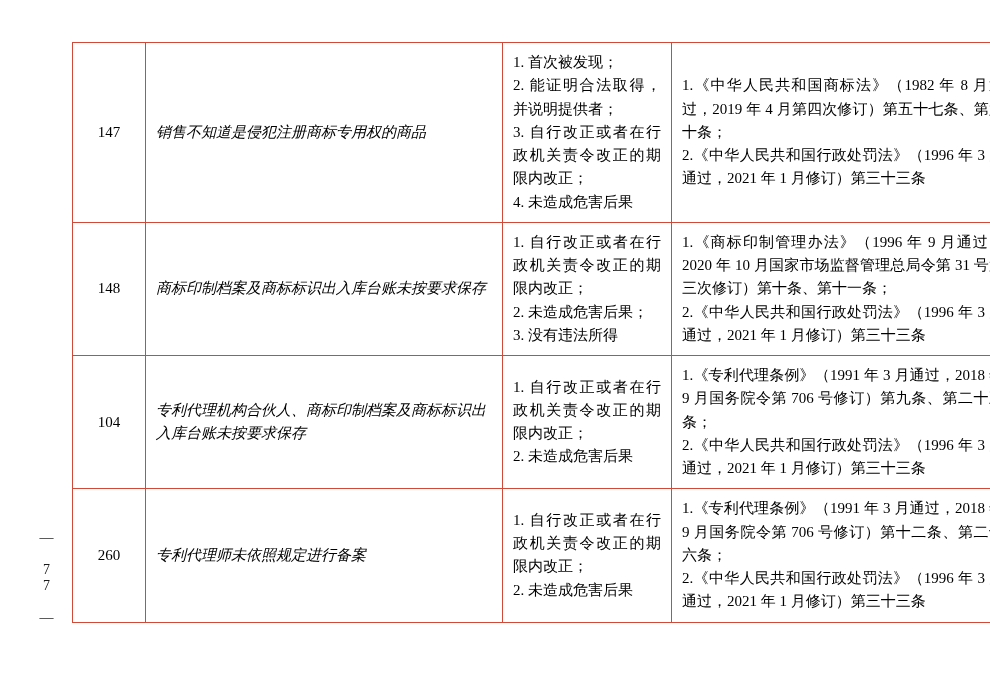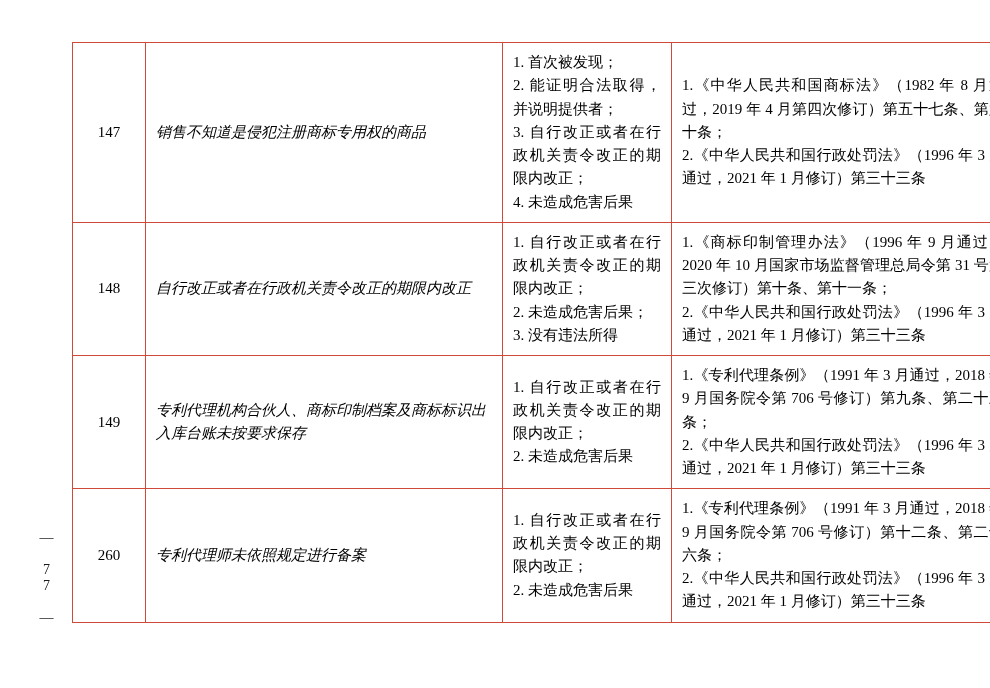--- a/index.html
+++ b/index.html
@@ -95,30 +95,30 @@
         <td class="col-cond just" style="white-space: pre-line;">1. 首次被发现；
 2. 能证明合法取得，并说明提供者；
 3. 自行改正或者在行政机关责令改正的期限内改正；
 4. 未造成危害后果</td>
         <td class="col-basis just" style="white-space: pre-line;">1.《中华人民共和国商标法》（1982 年 8 月通过，2019 年 4 月第四次修订）第五十七条、第六十条；
 2.《中华人民共和国行政处罚法》（1996 年 3 月通过，2021 年 1 月修订）第三十三条</td>
       </tr>
 
       <tr>
         <td class="col-num">148</td>
-        <td class="col-item just">自行改正或者在行政机关责令改正的期限内改正</td>
+        <td class="col-item just">商标印制档案及商标标识出入库台账未按要求保存</td>
         <td class="col-cond just" style="white-space: pre-line;">1. 自行改正或者在行政机关责令改正的期限内改正；
 2. 未造成危害后果；
 3. 没有违法所得</td>
         <td class="col-basis just" style="white-space: pre-line;">1.《商标印制管理办法》（1996 年 9 月通过，2020 年 10 月国家市场监督管理总局令第 31 号第三次修订）第十条、第十一条；
 2.《中华人民共和国行政处罚法》（1996 年 3 月通过，2021 年 1 月修订）第三十三条</td>
       </tr>
 
       <tr>
-        <td class="col-num">149</td>
+        <td class="col-num">104</td>
         <td class="col-item just">专利代理机构合伙人、商标印制档案及商标标识出入库台账未按要求保存</td>
         <td class="col-cond just" style="white-space: pre-line;">1. 自行改正或者在行政机关责令改正的期限内改正；
 2. 未造成危害后果</td>
         <td class="col-basis just" style="white-space: pre-line;">1.《专利代理条例》（1991 年 3 月通过，2018 年 9 月国务院令第 706 号修订）第九条、第二十五条；
 2.《中华人民共和国行政处罚法》（1996 年 3 月通过，2021 年 1 月修订）第三十三条</td>
       </tr>
 
       <tr>
         <td class="col-num">260</td>
         <td class="col-item just">专利代理师未依照规定进行备案</td>

